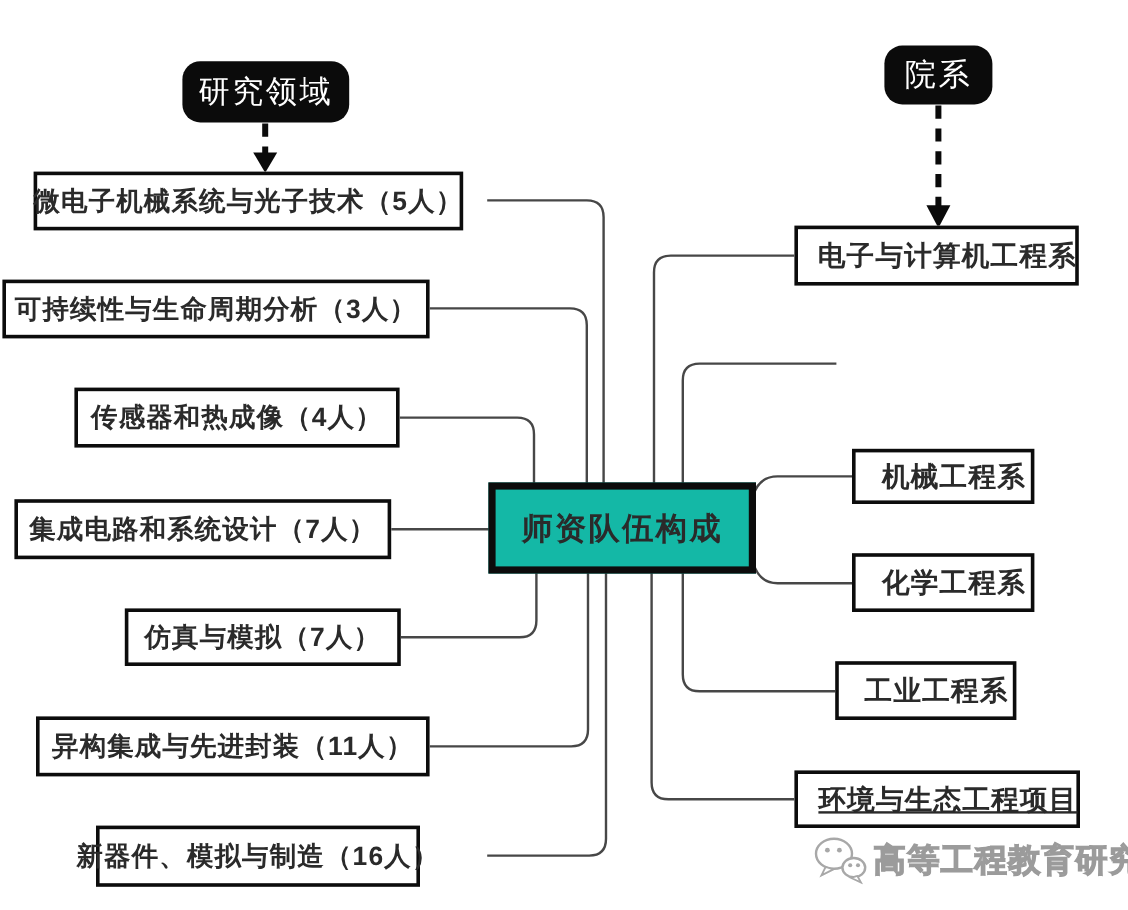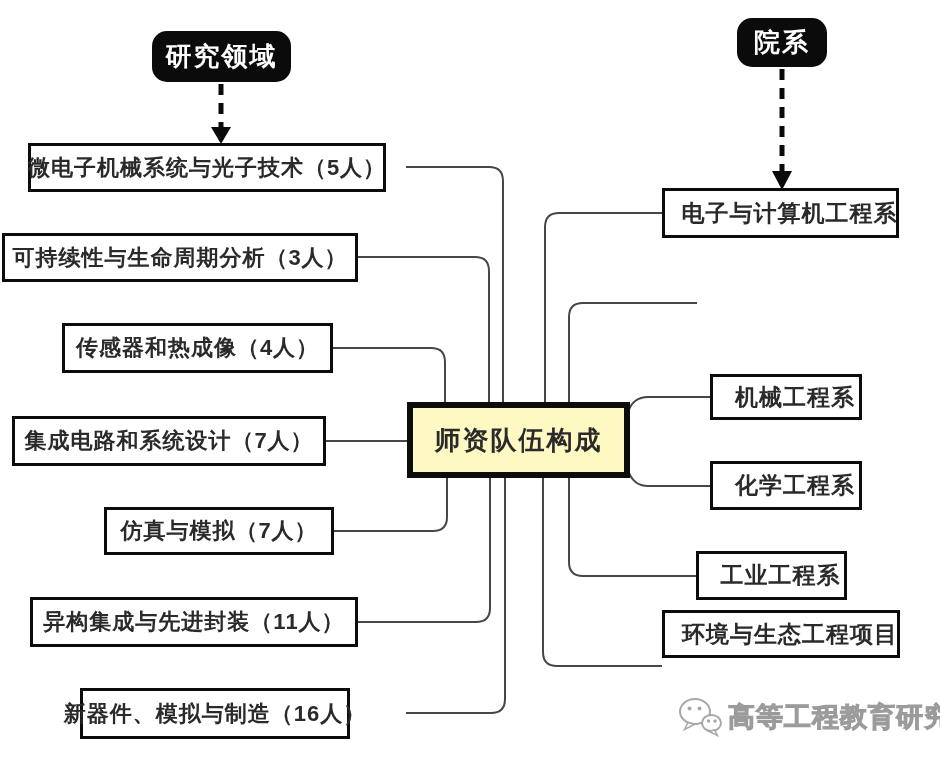--- a/index.html
+++ b/index.html
@@ -8,49 +8,49 @@
     font-family:"Liberation Sans","DejaVu Sans",sans-serif;
   }
   svg.wires{position:absolute;left:0;top:0;width:940px;height:758px;}
   .node{
     position:absolute;background:#ffffff;border:3px solid #0c0c0c;
     display:flex;align-items:center;justify-content:center;
     font-size:22px;font-weight:600;color:#2a2a2a;letter-spacing:1px;
     box-sizing:border-box;white-space:nowrap;z-index:2;
   }
   .node-center{
-    position:absolute;background:#fef9c3;border:6px solid #0c0c0c;
+    position:absolute;background:#14b8a6;border:6px solid #0c0c0c;
     display:flex;align-items:center;justify-content:center;
     font-size:26px;font-weight:600;color:#2a2a2a;letter-spacing:2px;
     box-sizing:border-box;z-index:3;
   }
   .pill{
     position:absolute;background:#0b0b0b;border-radius:15px;
     display:flex;align-items:center;justify-content:center;
-    font-size:26px;font-weight:700;color:#ffffff;letter-spacing:2px;
-    box-sizing:border-box;z-index:3;
+    font-size:26px;font-weight:400;color:#ffffff;letter-spacing:2px;
+    box-sizing:border-box;z-index:3;margin-top:20px;
   }
   .rnode{font-size:23px;padding-left:18px;}
   
   .l1{left:28px;top:143px;width:358px;height:49px;}
   .l2{left:2px;top:233px;width:356px;height:49px;}
   .l3{left:62px;top:323px;width:271px;height:50px;}
   .l4{left:12px;top:416px;width:314px;height:50px;}
   .l5{left:104px;top:507px;width:230px;height:48px;}
   .l6{left:30px;top:597px;width:328px;height:50px;}
   .l7{left:80px;top:688px;width:270px;height:51px;}
   
   .center{left:407px;top:402px;width:223px;height:76px;}
   
   .r1{left:662px;top:188px;width:237px;height:50px;}
   .r2{left:697px;top:280px;width:151px;height:48px;}
   .r3{left:710px;top:374px;width:152px;height:46px;}
   .r4{left:710px;top:461px;width:152px;height:49px;}
   .r5{left:696px;top:551px;width:151px;height:49px;}
-  .r6{left:662px;top:610px;width:238px;height:48px;}
+  .r6{left:662px;top:642px;width:238px;height:48px;text-decoration:underline;}
   
   .hdr-left{left:152px;top:31px;width:139px;height:51px;}
   .hdr-right{left:737px;top:18px;width:90px;height:49px;}
   
   .watermark{
     position:absolute;left:678px;top:697px;display:flex;align-items:center;gap:5px;z-index:1;
   }
   .watermark .wm-text{
     font-size:27px;font-weight:700;letter-spacing:1px;color:#b3b3b3;
     -webkit-text-stroke:1px #9b9b9b;white-space:nowrap;

